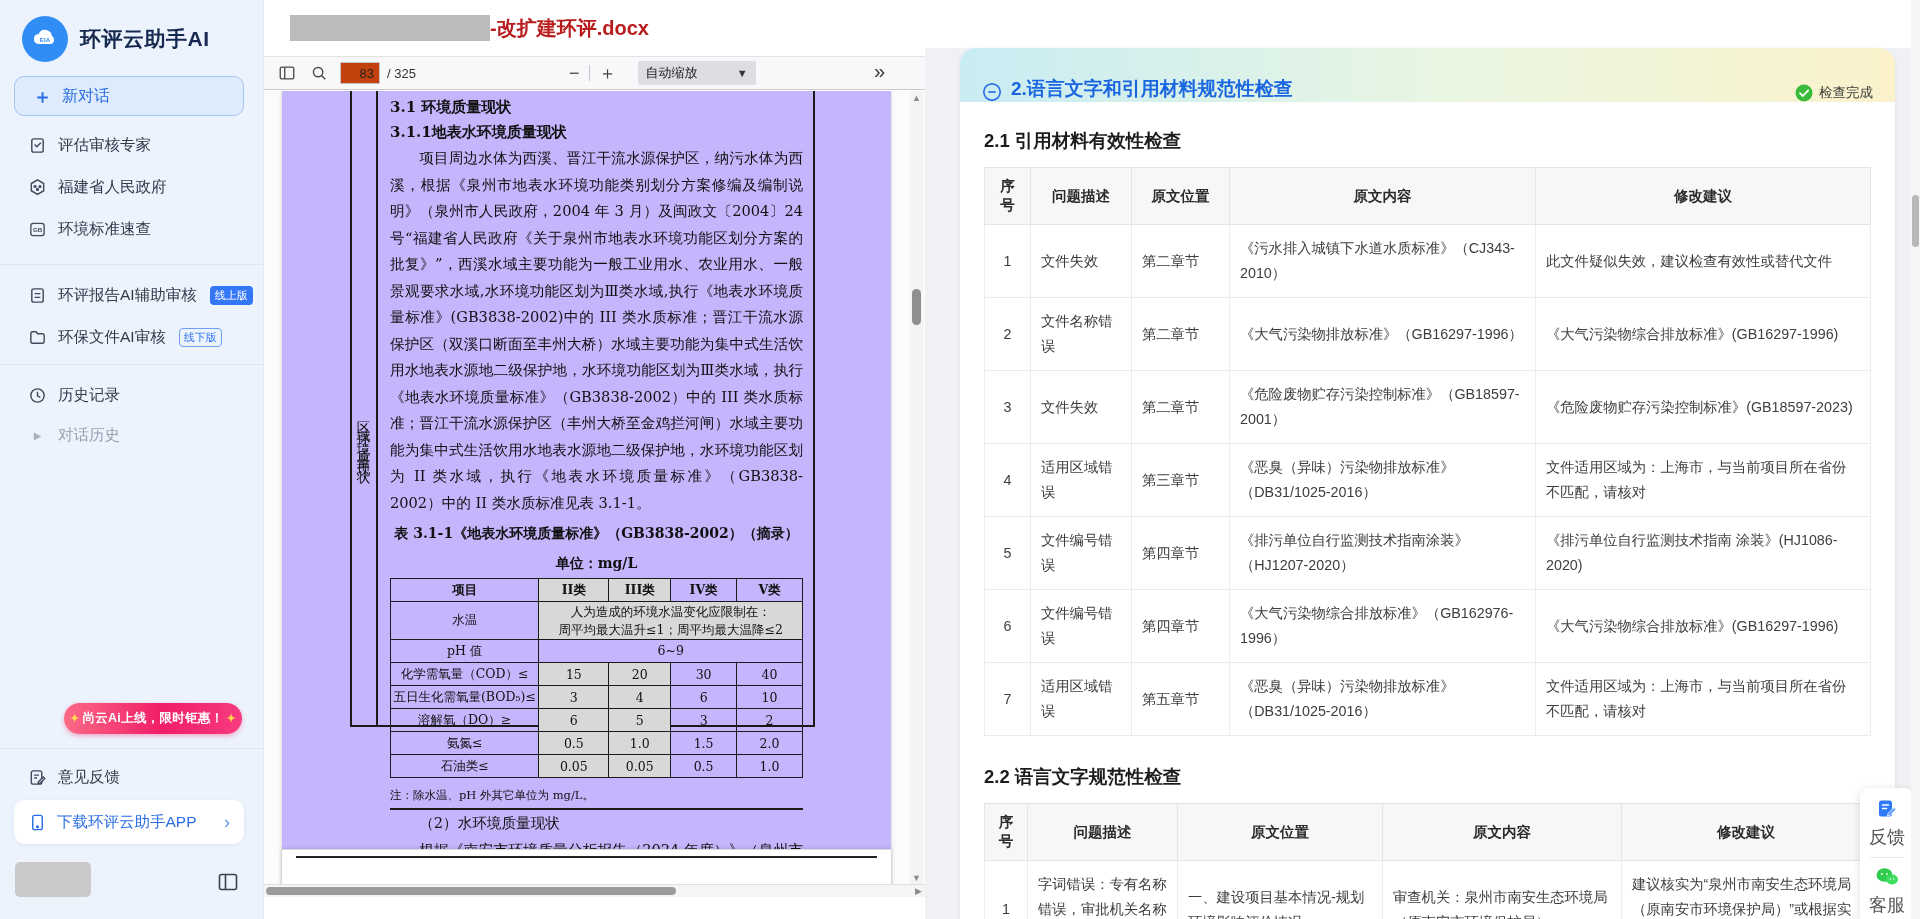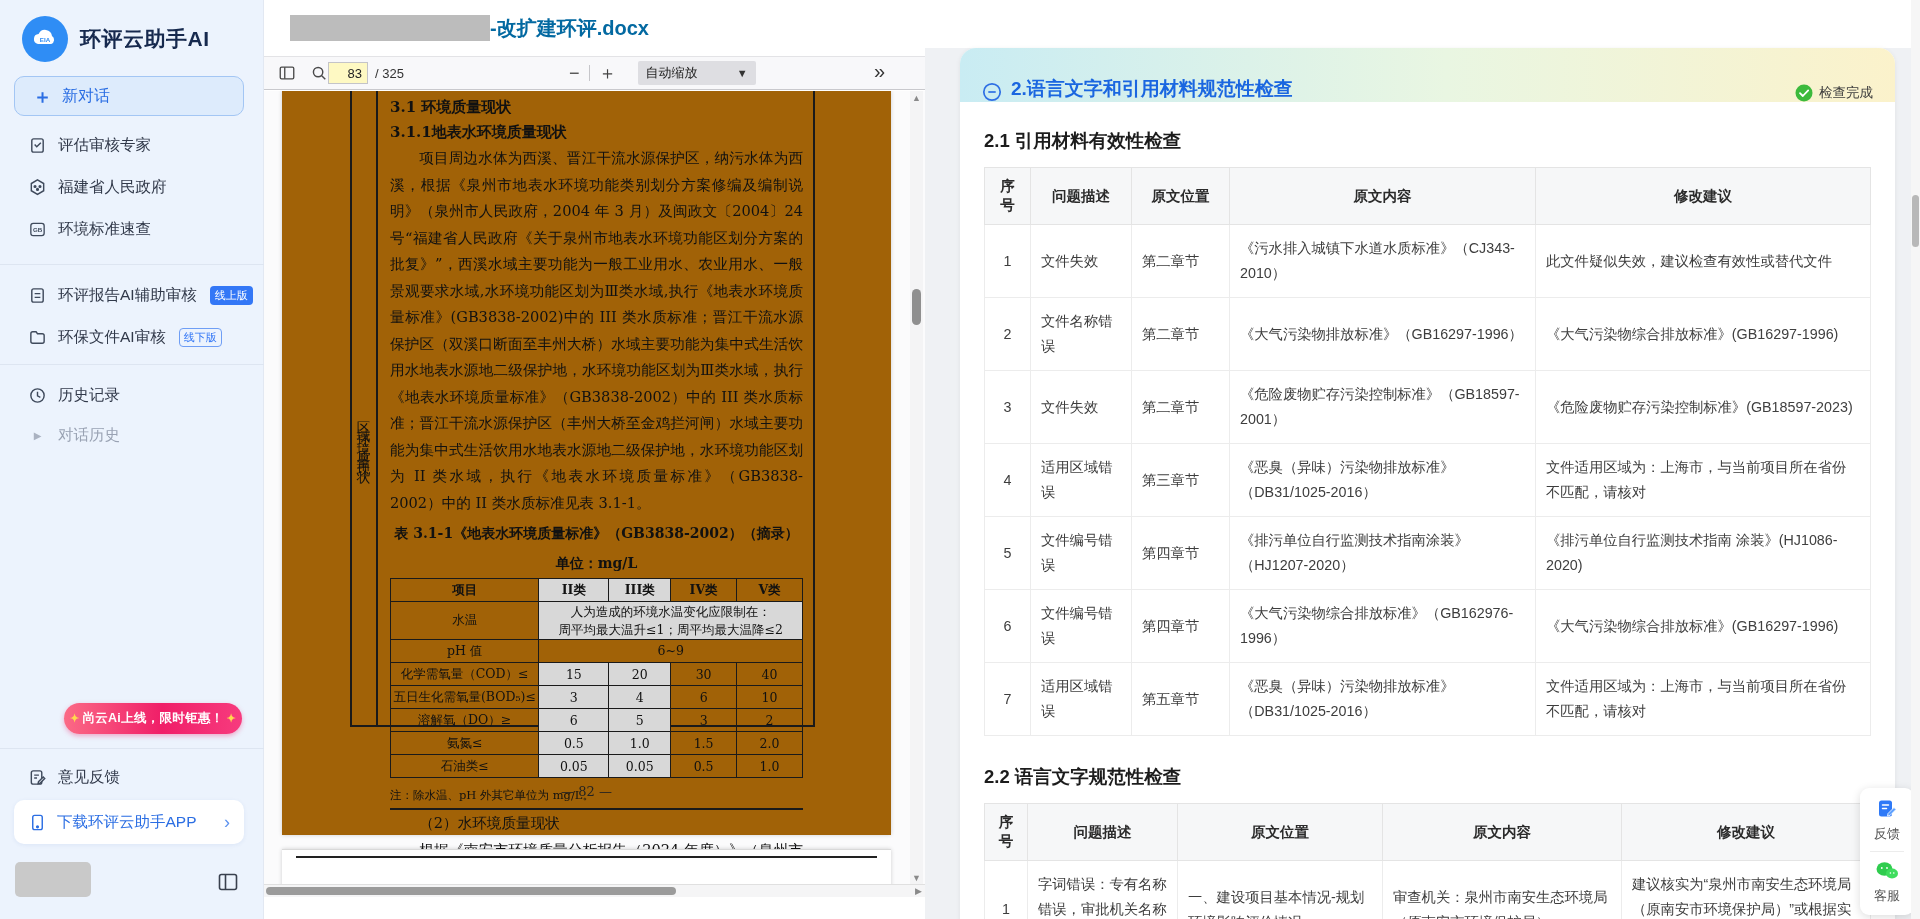--- a/index.html
+++ b/index.html
@@ -23,33 +23,33 @@
   .banner .conf { font-size:11px; color:#ffd94d; margin:0 3px; }
   .download { position:absolute; left:14px; top:800px; width:230px; height:44px; background:#fff; border-radius:10px; display:flex; align-items:center; gap:10px; padding:0 14px; color:#2b6ee3; font-size:15.5px; box-shadow:0 1px 4px rgba(40,80,160,.08); cursor:pointer; }
   .download .chev { margin-left:auto; font-size:18px; color:#5e93ef; }
   .redacted-s { position:absolute; left:15px; top:862px; width:76px; height:35px; background:#c9c9c9; border-radius:5px; }
   .collapse { position:absolute; left:217px; top:871px; width:22px; height:22px; color:#39404e; cursor:pointer; }
 
   
   .viewer { position:absolute; left:264px; top:0; width:661px; height:919px; background:#fff; }
   .title-bar { position:relative; height:56px; background:#fff; display:flex; align-items:center; padding-left:26px; }
   .redacted-t { width:200px; height:26px; background:#bcbcbc; }
-  .doc-title { font-size:20px; font-weight:700; color:#0369a1; }
+  .doc-title { font-size:20px; font-weight:700; color:#b91c1c; }
   .toolbar { position:relative; height:34px; background:#f8f8fa; border-top:1px solid #e3e3e6; border-bottom:1px solid #c9c9cd; display:flex; align-items:center; color:#474747; }
   .tb-ic { width:18px; height:18px; margin-left:14px; color:#4a4a4a; cursor:pointer; }
-  .page-box { width:40px; height:22px; border:1px solid #c4c4c8; background:#fef9c3; font-size:13px; text-align:right; padding-right:5px; color:#222; }
+  .page-box { width:40px; height:22px; border:1px solid #c4c4c8; background:#c2410c; margin-left:12px; font-size:13px; text-align:right; padding-right:5px; color:#222; }
   .page-total { font-size:13px; margin-left:7px; color:#333; }
   .zoom-cluster { position:absolute; left:296px; display:flex; align-items:center; }
   .zbtn { font-size:18px; color:#444; padding:0 9px; cursor:pointer; }
   .zsep { width:1px; height:16px; background:#c6c6ca; }
   .zoom-select { width:118px; height:24px; background:#dedee2; border-radius:2px; margin-left:12px; display:flex; align-items:center; padding:0 8px; font-size:13px; color:#222; cursor:pointer; }
   .zoom-select .car { margin-left:auto; font-size:11px; color:#333; }
   .dbl { position:absolute; right:40px; font-size:20px; color:#333; cursor:pointer; top:3px; }
   .doc-area { position:absolute; left:0; top:91px; width:661px; height:806px; background:#fbfbfc; overflow:hidden; }
-  .page1 { position:absolute; left:18px; top:0; width:609px; height:744px; background:#a16207; box-shadow:0 0 4px rgba(0,0,0,.18); }
+  .page1 { position:absolute; left:18px; top:0; width:609px; height:828px; background:#c4b5fd; box-shadow:0 0 4px rgba(0,0,0,.18); }
   .page2 { position:absolute; left:18px; top:758px; width:609px; height:60px; background:#fff; box-shadow:0 0 4px rgba(0,0,0,.18); border-top:1px solid #d9d9d9; }
   .page2-line { margin:6px 14px 0; border-top:2px solid #222; }
   .frame { position:absolute; left:68px; right:76px; top:0; height:636px; border:2px solid #1a1a1a; border-top:none; display:flex; font-family:"DejaVu Serif",serif; }
   .side-label { width:26px; border-right:2px solid #1a1a1a; display:flex; align-items:center; justify-content:center; writing-mode:vertical-rl; text-orientation:upright; letter-spacing:7px; font-size:13.5px; color:#111; padding:100px 0 40px; }
   .frame-content { flex:1; padding:4px 10px 6px 12px; color:#111; }
   .dh { font-size:15px; font-weight:700; line-height:25px; }
   .dp { font-size:14.6px; line-height:26.5px; text-align:justify; }
   .ind { text-indent:2em; }
   .tbl-title { font-size:14px; font-weight:700; text-align:center; line-height:30px; margin-top:2px; }
   table.std { width:100%; border-collapse:collapse; font-size:12.5px; text-align:center; }
@@ -76,21 +76,21 @@
   .sec-title { font-size:18.5px; font-weight:700; color:#1c1c1c; margin:10px 0 14px; }
   table.check { width:100%; border-collapse:collapse; font-size:14.3px; color:#3d3d3d; border:1px solid #e4e4e4; }
   table.check th { background:#f6f7f8; font-weight:700; color:#2b2b2b; border:1px solid #e4e4e4; padding:9px 10px; font-size:14.5px; }
   table.check td { border:1px solid #ececec; padding:11px 10px; line-height:1.75; vertical-align:middle; }
   table.check td.c-no { text-align:center; }
   table.check td.link { color:#404040; cursor:pointer; }
   .sec-gap { height:18px; }
 
   
   .float-tools { position:absolute; left:1860px; top:788px; width:54px; background:#fff; border-radius:9px; box-shadow:0 2px 10px rgba(0,0,0,.14); padding:10px 0; display:flex; flex-direction:column; align-items:center; gap:8px; }
-  .ft-item { display:flex; flex-direction:column; align-items:center; gap:5px; font-size:13px; color:#555; cursor:pointer; }
+  .ft-item { display:flex; flex-direction:column; align-items:center; gap:5px; font-size:18px; color:#555; cursor:pointer; }
   .ft-div { width:34px; border-top:1px solid #ececec; }
   .win-scroll { position:absolute; right:0; top:0; width:9px; height:919px; background:#f6f6f6; }
   .win-thumb { position:absolute; right:1px; top:195px; width:7px; height:52px; border-radius:4px; background:#b8b8b8; cursor:pointer; }
 </style>
 </head>
 <body>
 
 <aside class="sidebar">
   <div class="logo-row">
     <div class="logo-circle">

